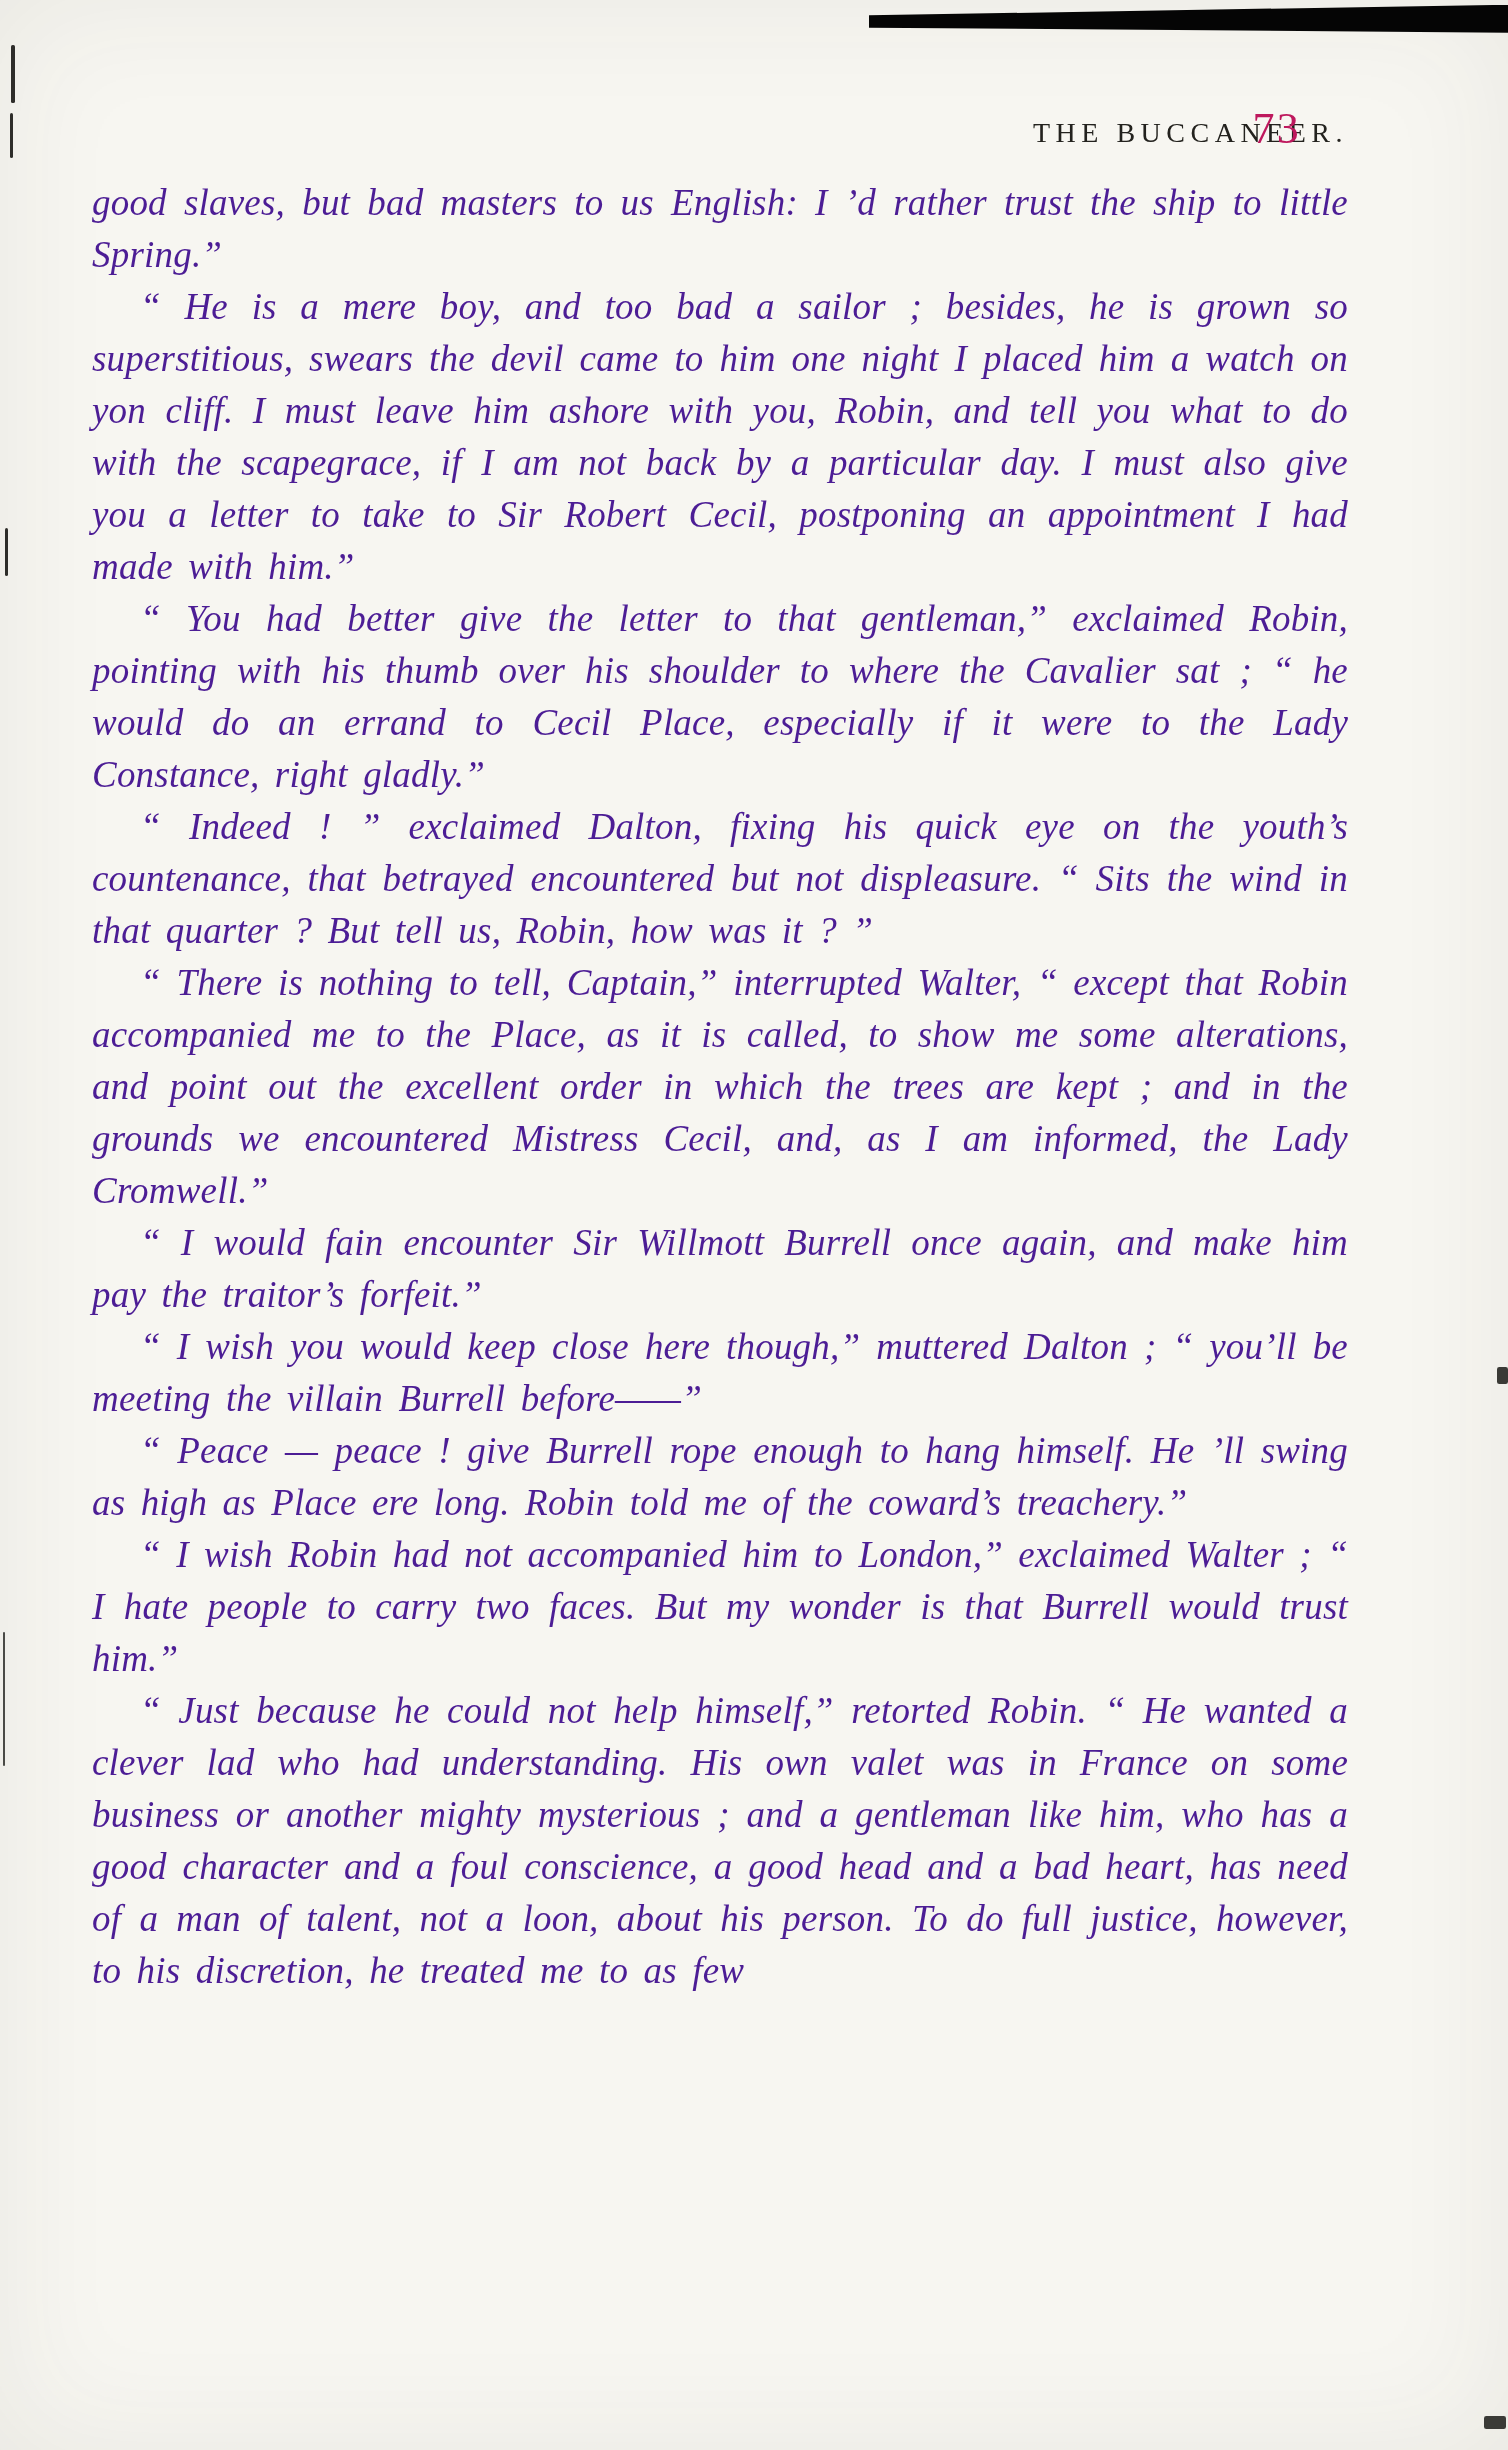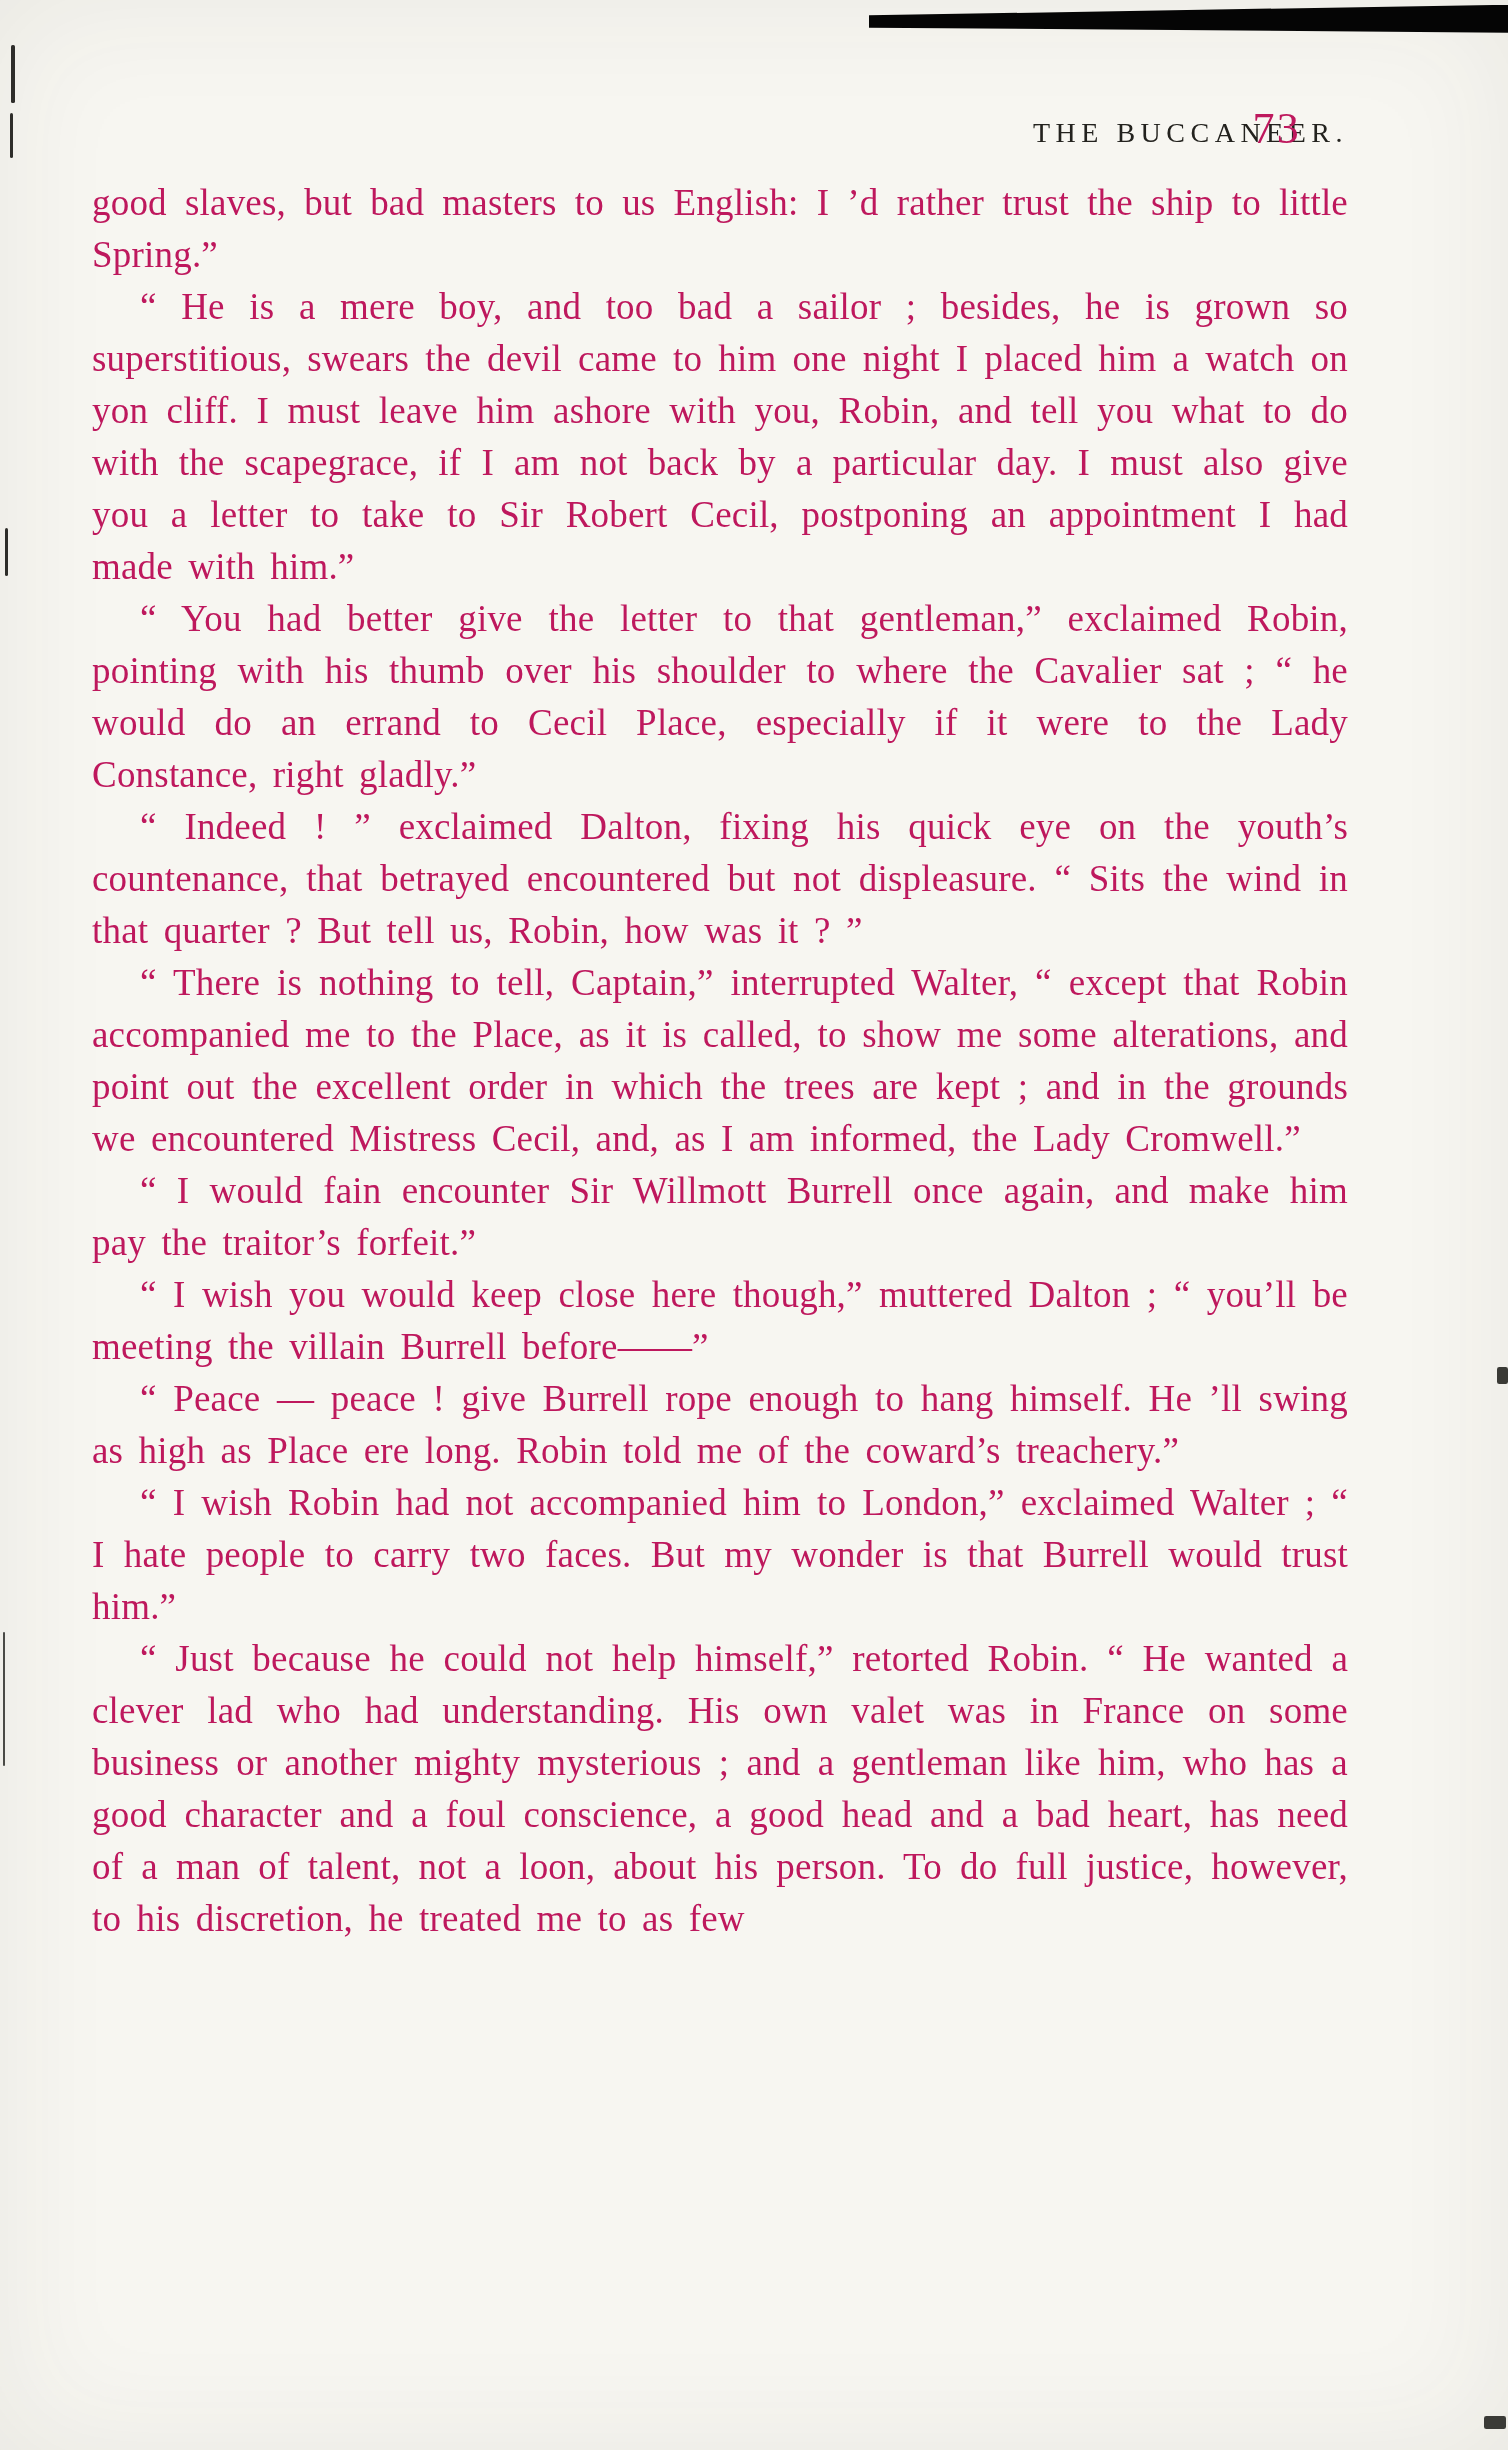--- a/index.html
+++ b/index.html
@@ -58,21 +58,22 @@
   
   .text-block {
     position: absolute;
     left: 92px; top: 177px;
     width: 1256px;
     font-size: 37px;
     line-height: 52px;
     text-align: justify;
     word-spacing: 0.16em;
     letter-spacing: 0.2px;
-    color: #be185d;
+    color: #4c1d95;
+    font-style: italic;
   }
   .para { margin: 0; text-indent: 48px; }
   .para.no-indent { text-indent: 0; }
 </style>
 </head>
 <body>
 
 <div class="page">
 
   <div class="artifact bar-top-right"></div>

